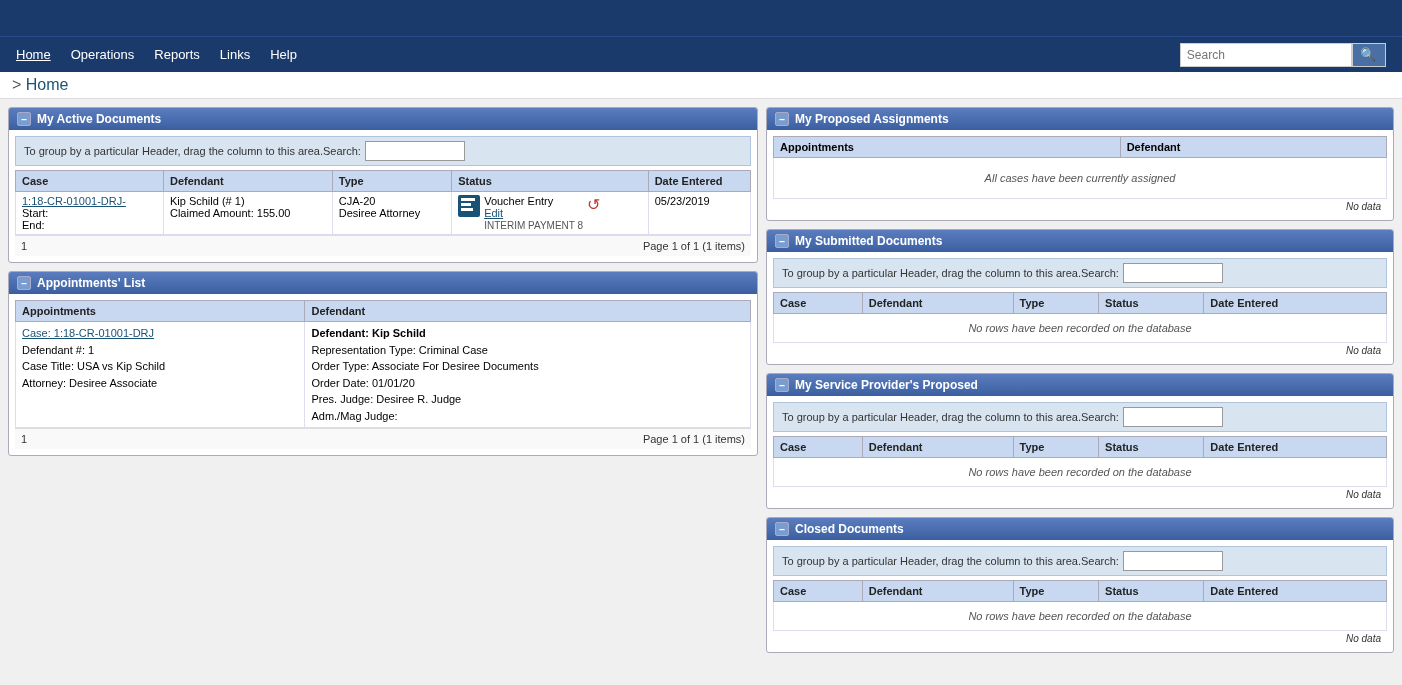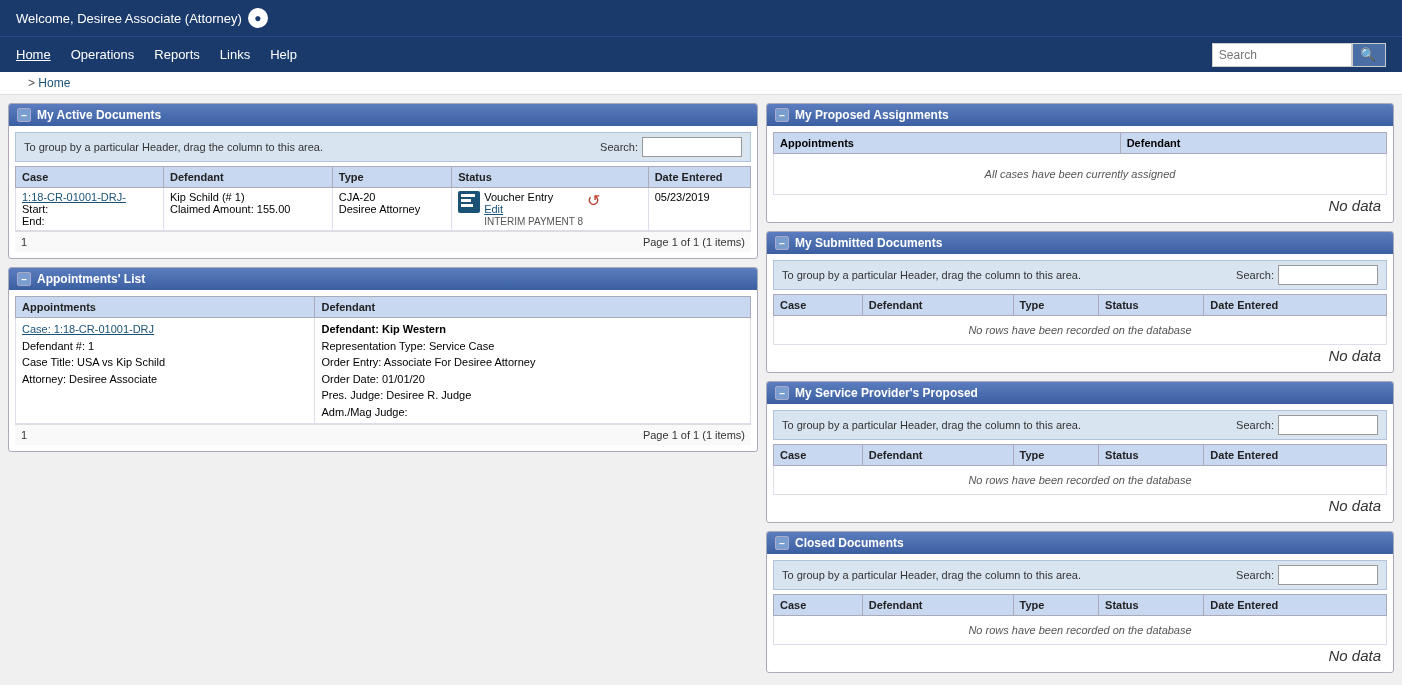--- a/index.html
+++ b/index.html
@@ -57,36 +57,36 @@
     .nav-search {
       margin-left: auto;
       display: flex;
       align-items: center;
     }
     .nav-search input {
       height: 24px;
       border: 1px solid #ccc;
       padding: 2px 6px;
       font-size: 12px;
-      width: 140px;
+      width: 172px;
     }
     .nav-search button {
       height: 24px;
       background: #4a6fa5;
       border: 1px solid #ccc;
       color: #fff;
       padding: 0 8px;
       cursor: pointer;
       font-size: 13px;
     }
 
     
     .breadcrumb {
-      padding: 4px 28px;
-      font-size: 12px;
+      padding: 4px 12px;
+      font-size: 16px;
       color: #555;
       border-bottom: 1px solid #ddd;
     }
     .breadcrumb a { color: #1a5276; text-decoration: none; }
 
     
     .main-content {
       display: flex;
       gap: 8px;
       padding: 8px;
@@ -129,21 +129,20 @@
     
     .group-bar {
       background: #d8e4f0;
       border: 1px solid #b0c4de;
       padding: 4px 8px;
       font-size: 11px;
       color: #333;
       margin-bottom: 4px;
       display: flex;
       align-items: center;
-      justify-content: space-between;
     }
     .group-bar .search-area {
       display: flex;
       align-items: center;
       gap: 4px;
     }
     .group-bar input {
       height: 20px;
       border: 1px solid #999;
       padding: 1px 4px;
@@ -190,21 +189,21 @@
     
     .no-data-row td {
       text-align: center;
       color: #555;
       font-style: italic;
       padding: 8px;
     }
     .no-data-text {
       text-align: right;
       padding: 2px 6px;
-      font-size: 15px;
+      font-size: 10px;
       color: #333;
       font-style: italic;
     }
 
     
     .proposed-table {
       width: 100%;
       border-collapse: collapse;
       font-size: 11px;
     }
@@ -242,24 +241,20 @@
     .appt-detail {
       font-size: 11px;
       line-height: 1.5;
     }
     .appt-detail .bold { font-weight: bold; }
   </style>
 </head>
 <body>
 
 <div class="top-header">
-  <div class="welcome">
-    <span>Welcome, Desiree Associate (Attorney)</span>
-    <span class="user-icon">●</span>
-  </div>
 </div>
 
 <div class="nav-bar">
   <a class="active">Home</a>
   <a>Operations</a>
   <a>Reports</a>
   <a>Links</a>
   <a>Help</a>
   <div class="nav-search">
     <input type="text" placeholder="Search" style="">
@@ -357,23 +352,23 @@
               <td>
                 <div class="appt-detail">
                   <a class="link">Case: 1:18-CR-01001-DRJ</a><br>
                   <span>Defendant #: 1</span><br>
                   <span>Case Title: USA vs Kip Schild</span><br>
                   <span>Attorney: Desiree Associate</span>
                 </div>
               </td>
               <td>
                 <div class="appt-detail">
-                  <span class="bold">Defendant: Kip Western</span><br>
-                  <span>Representation Type: Service Case</span><br>
-                  <span>Order Entry: Associate For Desiree Attorney</span><br>
+                  <span class="bold">Defendant: Kip Schild</span><br>
+                  <span>Representation Type: Criminal Case</span><br>
+                  <span>Order Type: Associate For Desiree Documents</span><br>
                   <span>Order Date: 01/01/20</span><br>
                   <span>Pres. Judge: Desiree R. Judge</span><br>
                   <span>Adm./Mag Judge:</span>
                 </div>
               </td>
             </tr>
           </tbody>
         </table>
         <div class="pagination-bar">
           <span>1</span>

